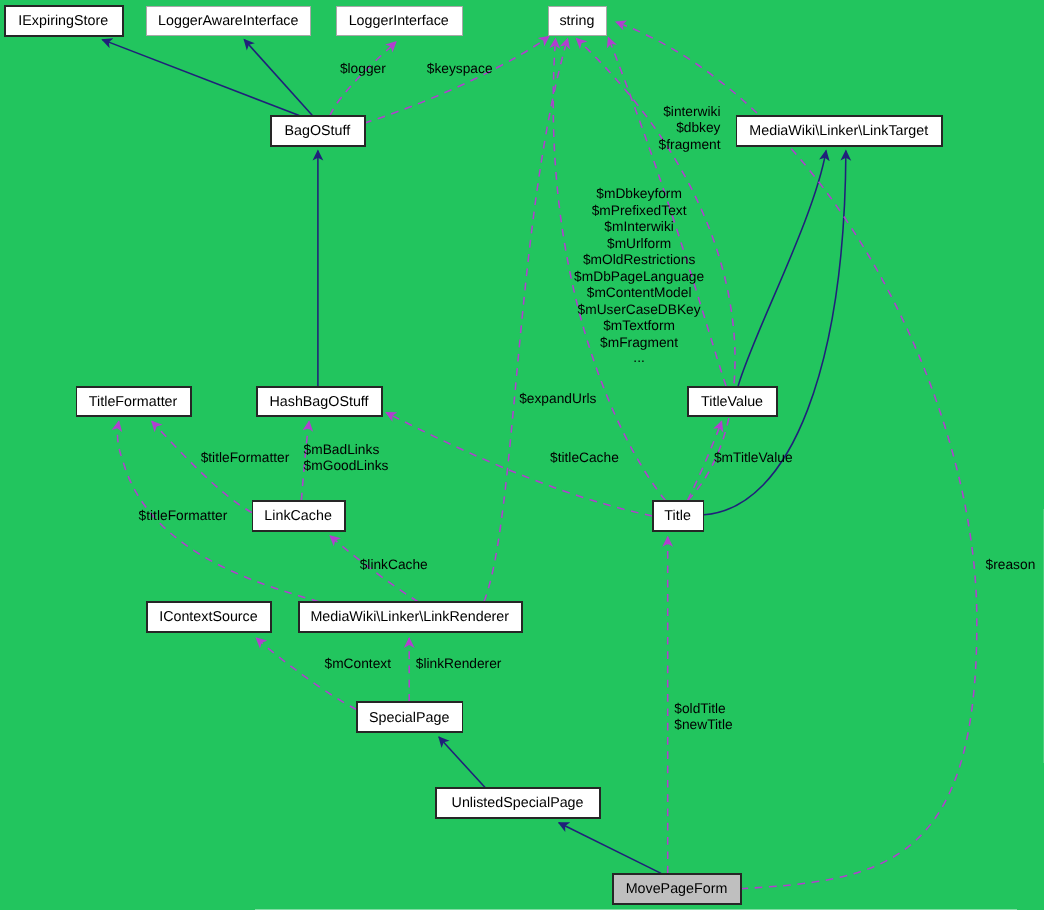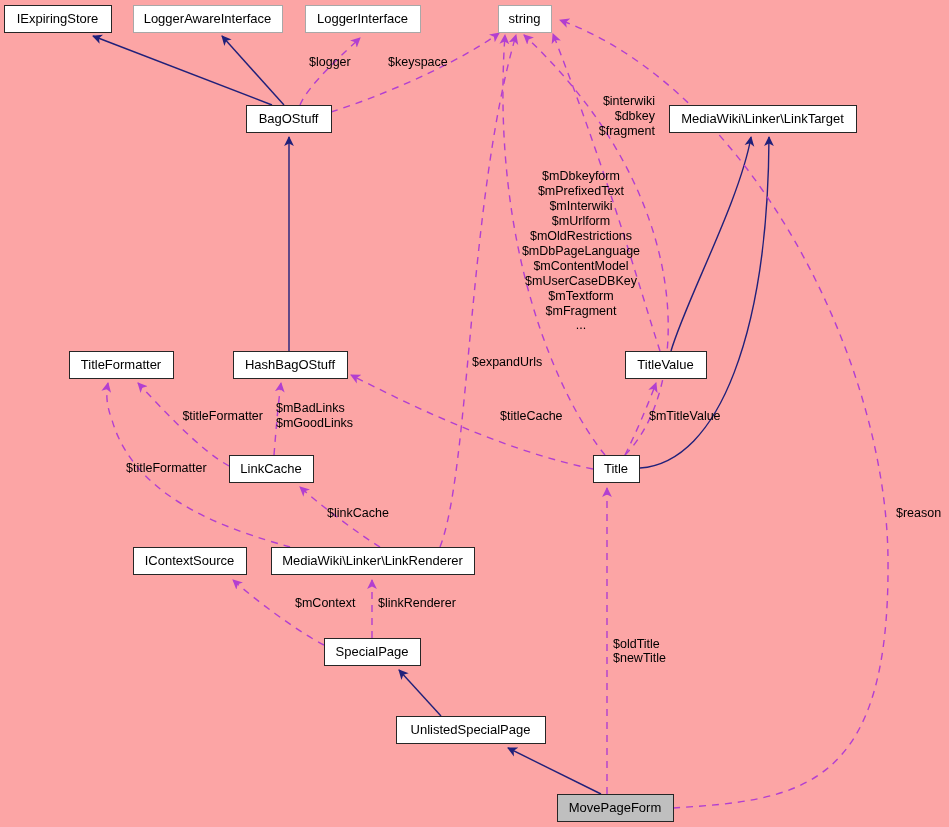--- a/index.html
+++ b/index.html
@@ -8,21 +8,21 @@
     padding: 0;
     background: #ffffff;
   }
   body {
     font-family: "Liberation Sans", sans-serif;
   }
   #diagram-root {
     position: relative;
     width: 949px;
     height: 827px;
-    background: #fca5a5;
+    background: #22c55e;
     overflow: hidden;
   }
   svg.diagram-canvas {
     position: absolute;
     left: 0;
     top: 0;
     width: 949px;
     height: 827px;
     display: block;
   }

